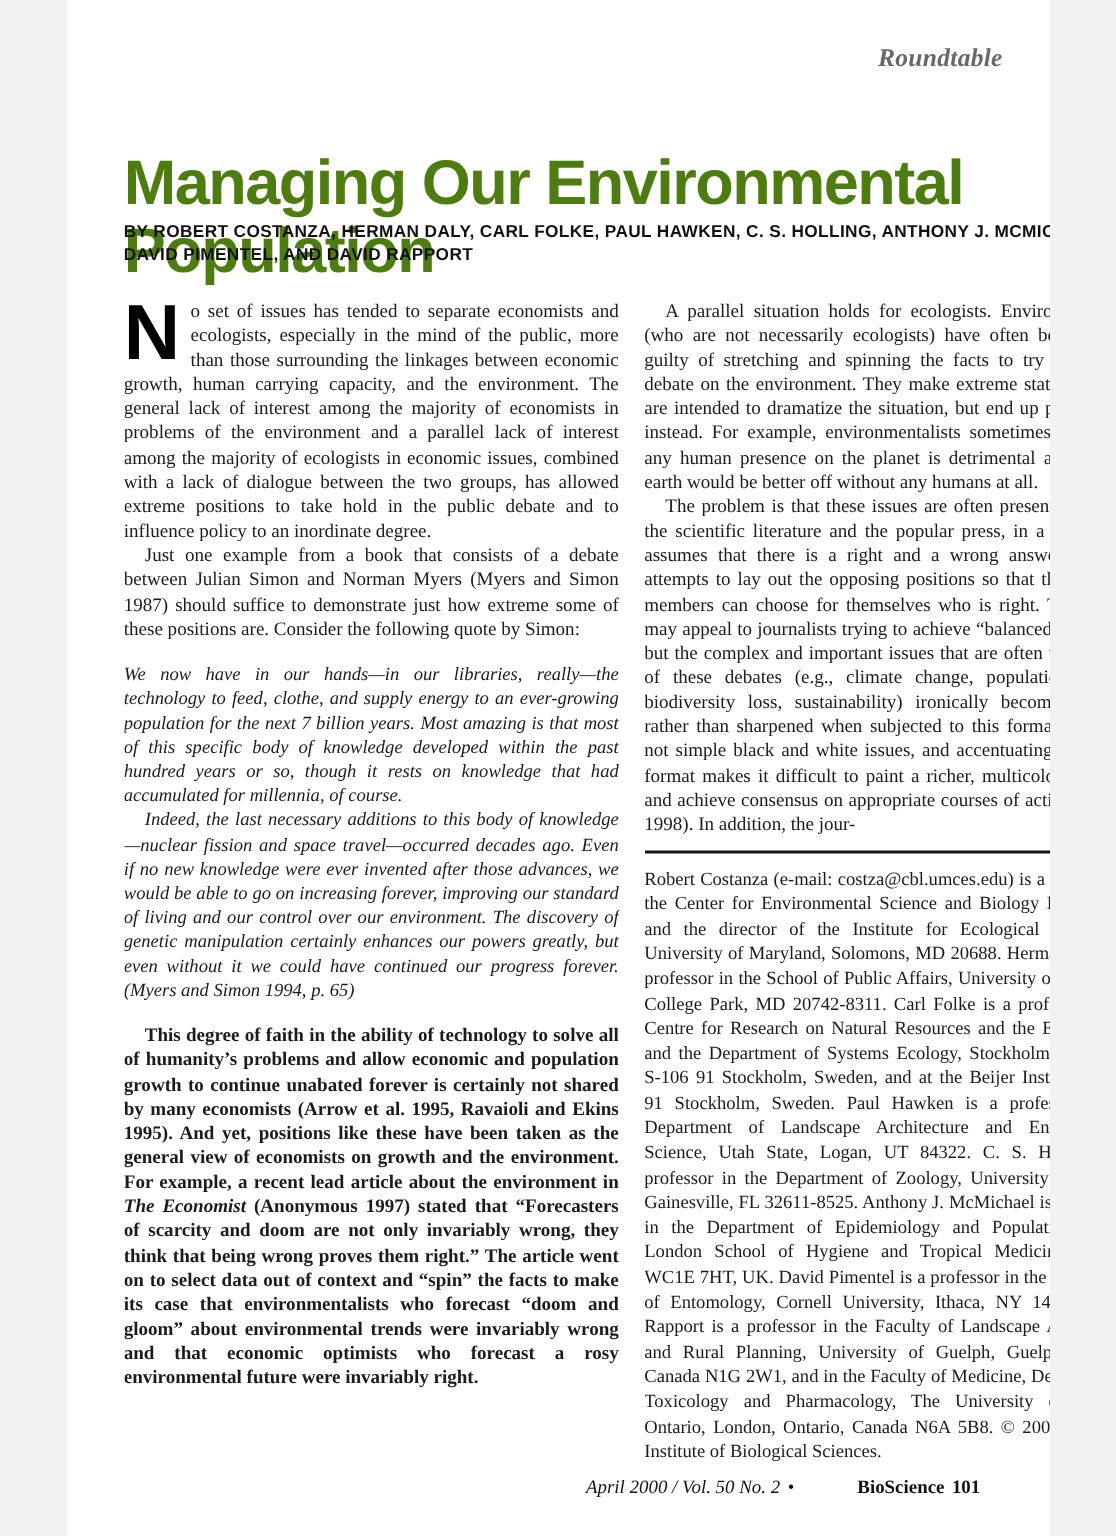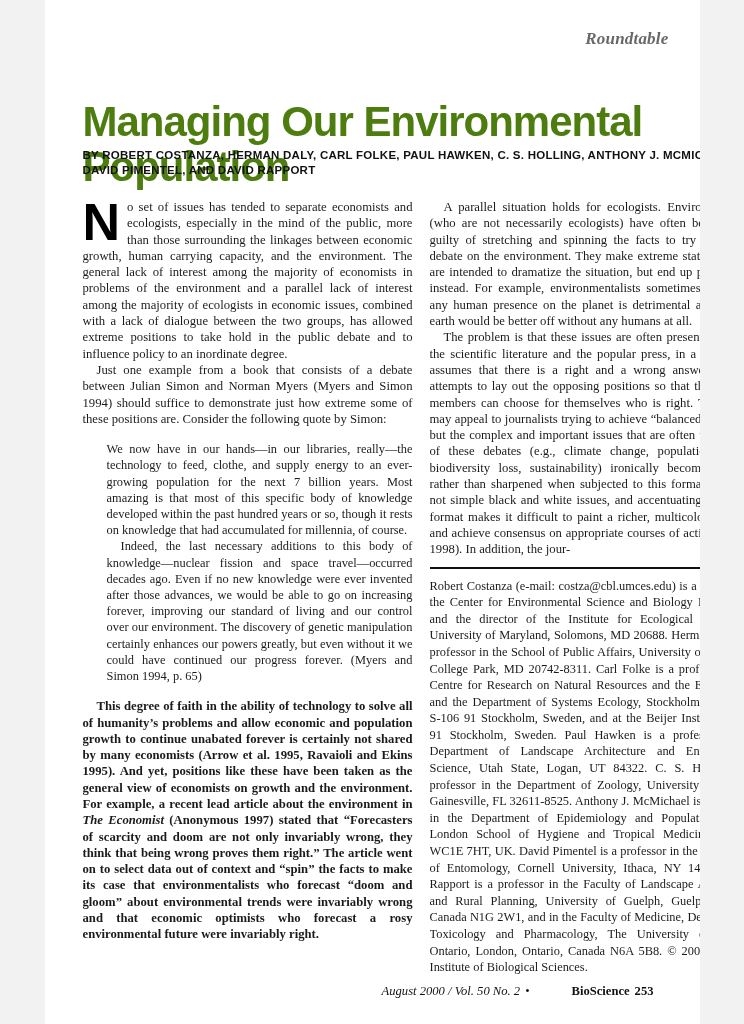--- a/index.html
+++ b/index.html
@@ -75,25 +75,25 @@
     float: left;
     font-family: "Liberation Sans", sans-serif;
     font-weight: bold;
     font-size: 52px;
     line-height: 44px;
     padding-right: 7px;
     padding-top: 1px;
     color: #000000;
   }
   .quote {
+    font-style: italic;
     font-size: 12.4px;
     line-height: 16.2px;
     margin-top: 14px;
     margin-bottom: 14px;
-    margin-left: 24px;
   }
   .bodypara3 { margin-top: 2px; font-weight: bold; }
   .italic { font-style: italic; }
   .bio-rule {
     border: none;
     border-top: 2.5px solid #111111;
     margin: 9px 0 9px 0;
   }
   .bio {
     font-size: 12.4px;
@@ -124,21 +124,21 @@
     <span>Population</span>
   </h1>
 
   <div class="byline">BY ROBERT COSTANZA, HERMAN DALY, CARL FOLKE, PAUL HAWKEN, C. S. HOLLING, ANTHONY J. MCMICHAEL, DAVID PIMENTEL, AND DAVID RAPPORT</div>
 
   <div class="columns">
 
     <div class="col">
       <p><span class="dropcap">N</span><span>o set of issues has tended to separate economists and ecologists, especially in the mind of the public, more than those surrounding the linkages between economic growth, human carrying capacity, and the environment. The general lack of interest among the majority of economists in problems of the environment and a parallel lack of interest among the majority of ecologists in economic issues, combined with a lack of dialogue between the two groups, has allowed extreme positions to take hold in the public debate and to influence policy to an inordinate degree.</span></p>
 
-      <p class="indent">Just one example from a book that consists of a debate between Julian Simon and Norman Myers (Myers and Simon 1994) should suffice to demonstrate just how extreme some of these positions are. Consider the following quote by Simon:</p>
+      <p class="indent">Just one example from a book that consists of a debate between Julian Simon and Norman Myers (Myers and Simon 1987) should suffice to demonstrate just how extreme some of these positions are. Consider the following quote by Simon:</p>
 
       <div class="quote">
         <p>We now have in our hands—in our libraries, really—the technology to feed, clothe, and supply energy to an ever-growing population for the next 7 billion years. Most amazing is that most of this specific body of knowledge developed within the past hundred years or so, though it rests on knowledge that had accumulated for millennia, of course.</p>
         <p class="indent">Indeed, the last necessary additions to this body of knowledge—nuclear fission and space travel—occurred decades ago. Even if no new knowledge were ever invented after those advances, we would be able to go on increasing forever, improving our standard of living and our control over our environment. The discovery of genetic manipulation certainly enhances our powers greatly, but even without it we could have continued our progress forever. (Myers and Simon 1994, p. 65)</p>
       </div>
 
       <p class="indent bodypara3"><span>This degree of faith in the ability of technology to solve all of humanity’s problems and allow economic and population growth to continue unabated forever is certainly not shared by many economists (Arrow et al. 1995, Ravaioli and Ekins 1995). And yet, positions like these have been taken as the general view of economists on growth and the environment. For example, a recent lead article about the environment in </span><span class="italic">The Economist</span><span> (Anonymous 1997) stated that “Forecasters of scarcity and doom are not only invariably wrong, they think that being wrong proves them right.” The article went on to select data out of context and “spin” the facts to make its case that environmentalists who forecast “doom and gloom” about environmental trends were invariably wrong and that economic optimists who forecast a rosy environmental future were invariably right.</span></p>
     </div>
 
     <div class="col">
@@ -147,16 +147,16 @@
       <p class="indent">The problem is that these issues are often presented, in both the scientific literature and the popular press, in a format that assumes that there is a right and a wrong answer and that attempts to lay out the opposing positions so that the audience members can choose for themselves who is right. This format may appeal to journalists trying to achieve “balanced” coverage, but the complex and important issues that are often the subjects of these debates (e.g., climate change, population growth, biodiversity loss, sustainability) ironically become muddied rather than sharpened when subjected to this format. They are not simple black and white issues, and accentuating the debate format makes it difficult to paint a richer, multicolored picture and achieve consensus on appropriate courses of action (Tannen 1998). In addition, the jour-</p>
 
       <hr class="bio-rule">
 
       <p class="bio">Robert Costanza (e-mail: costza@cbl.umces.edu) is a professor in the Center for Environmental Science and Biology Department, and the director of the Institute for Ecological Economics, University of Maryland, Solomons, MD 20688. Herman Daly is a professor in the School of Public Affairs, University of Maryland, College Park, MD 20742-8311. Carl Folke is a professor in the Centre for Research on Natural Resources and the Environment and the Department of Systems Ecology, Stockholm University, S-106 91 Stockholm, Sweden, and at the Beijer Institute, S-106 91 Stockholm, Sweden. Paul Hawken is a professor in the Department of Landscape Architecture and Environmental Science, Utah State, Logan, UT 84322. C. S. Holling is a professor in the Department of Zoology, University of Florida, Gainesville, FL 32611-8525. Anthony J. McMichael is a professor in the Department of Epidemiology and Population Health, London School of Hygiene and Tropical Medicine, London WC1E 7HT, UK. David Pimentel is a professor in the Department of Entomology, Cornell University, Ithaca, NY 14853. David Rapport is a professor in the Faculty of Landscape Architecture and Rural Planning, University of Guelph, Guelph, Ontario, Canada N1G 2W1, and in the Faculty of Medicine, Department of Toxicology and Pharmacology, The University of Western Ontario, London, Ontario, Canada N6A 5B8. © 2000 American Institute of Biological Sciences.</p>
     </div>
 
   </div>
 
   <div class="footer">
-    <span class="issue">August 2000 / Vol. 50 No. 2</span><span class="bullet">•</span><span class="journal">BioScience</span><span class="pagenum">253</span>
+    <span class="issue">April 2000 / Vol. 50 No. 2</span><span class="bullet">•</span><span class="journal">BioScience</span><span class="pagenum">101</span>
   </div>
 
 </div>
 
 </body></html>

